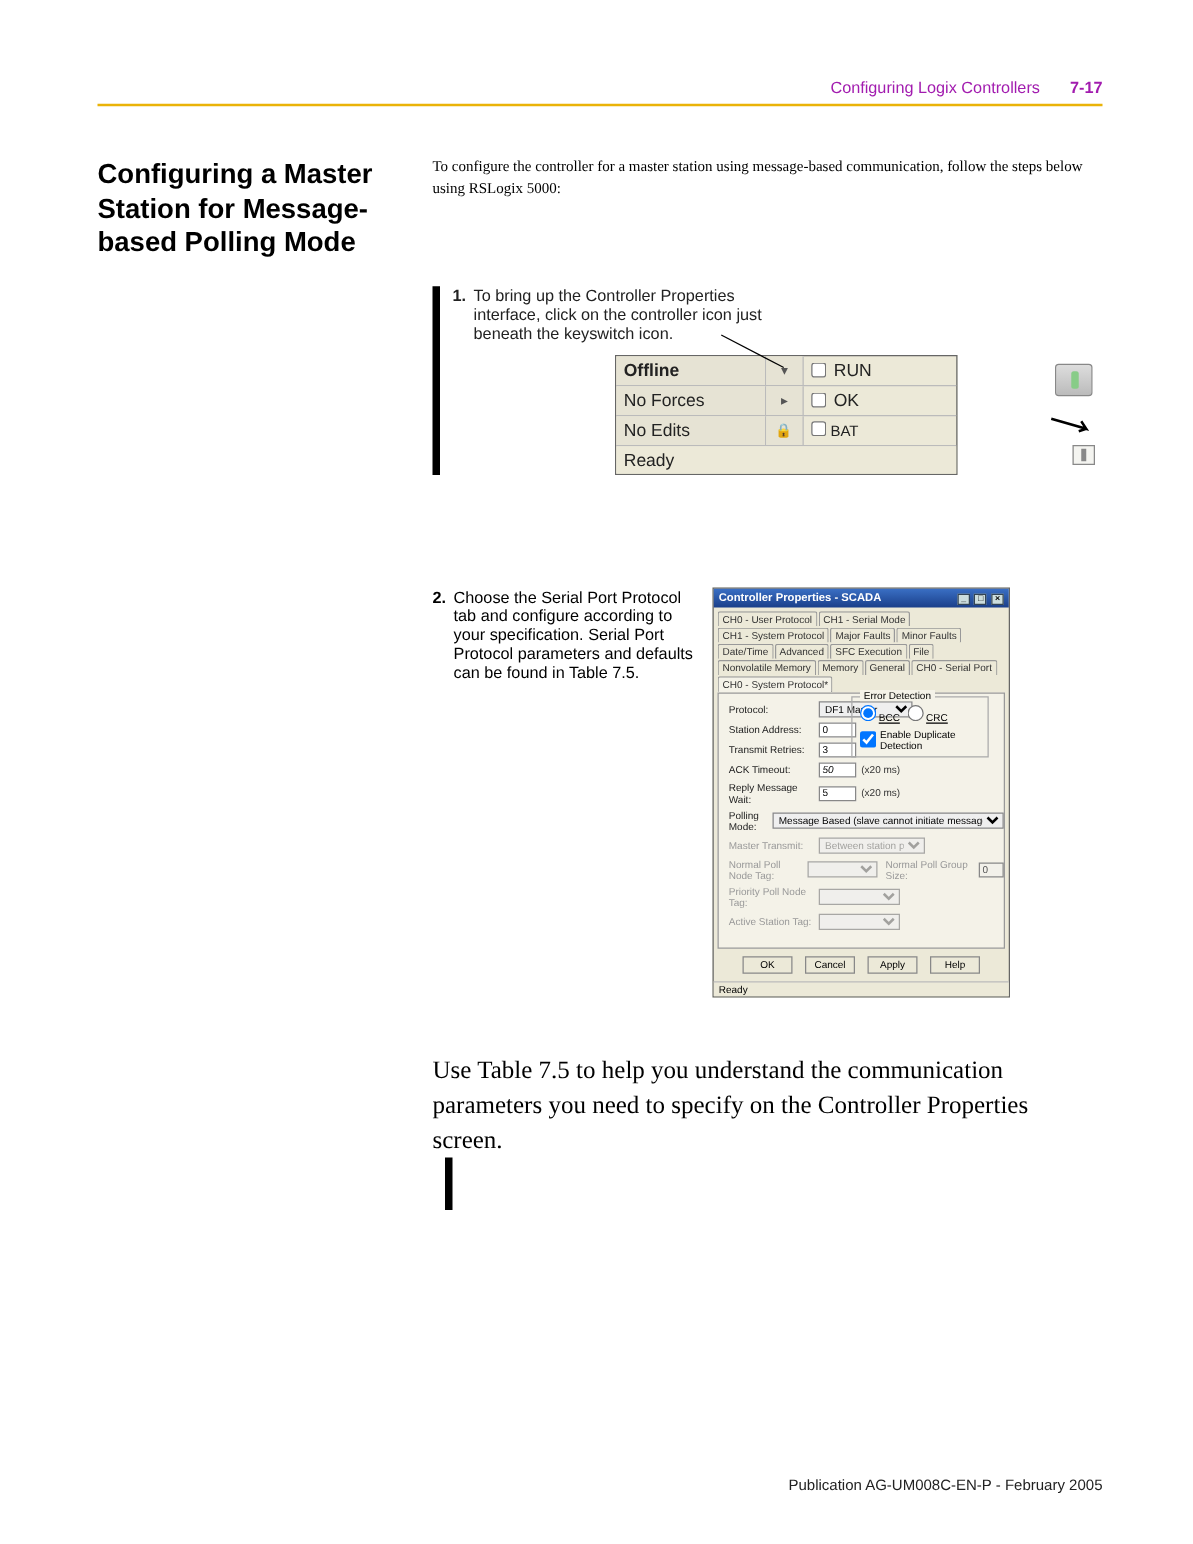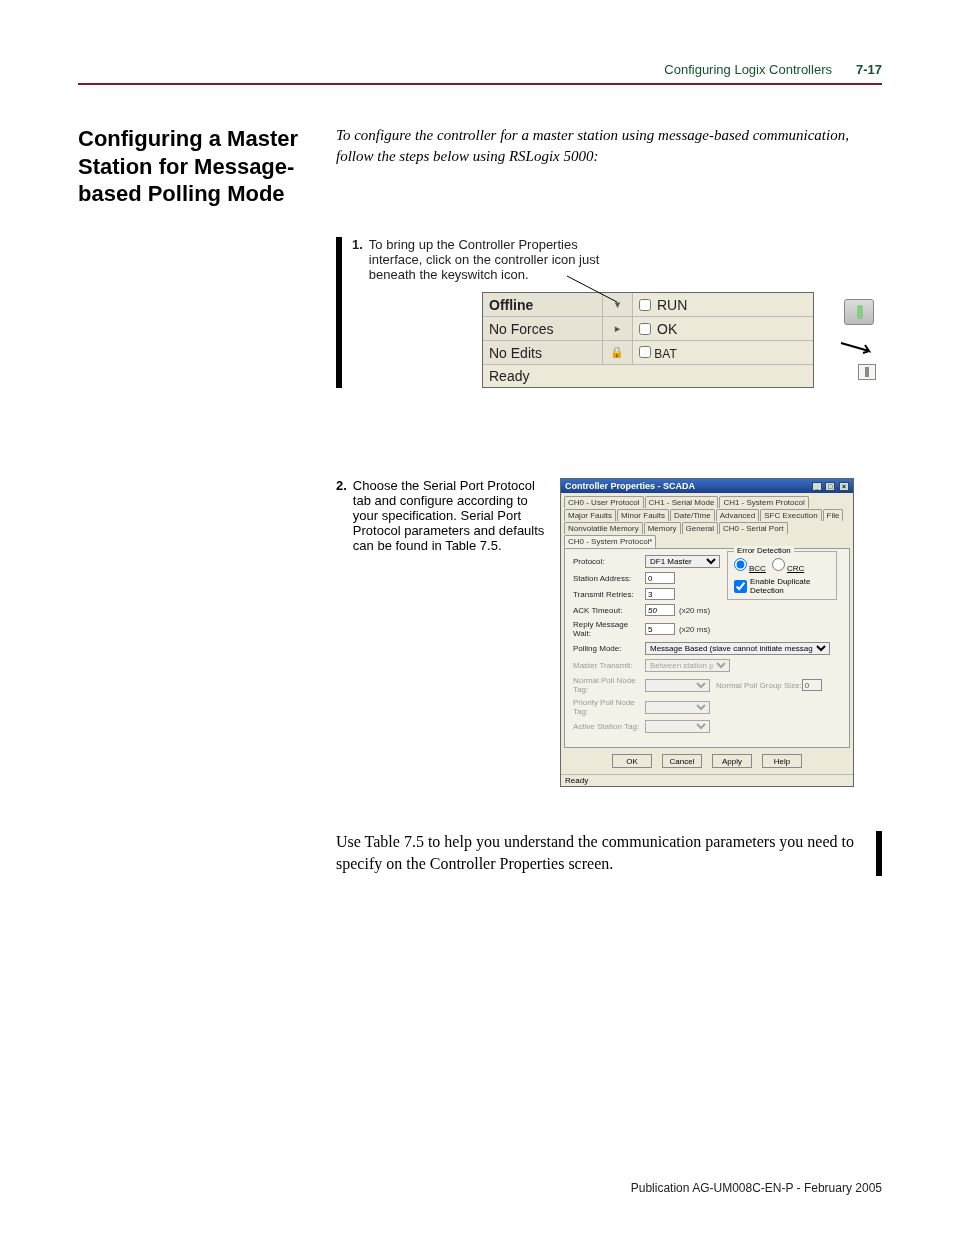--- a/index.html
+++ b/index.html
@@ -14,49 +14,48 @@
   .page {
     padding: 62px 72px 40px 78px;
     height: 100%;
     position: relative;
   }
   .header-line {
     display: flex;
     justify-content: flex-end;
     font-family: Arial, Helvetica, sans-serif;
     font-size: 13px;
-    color: #14532d;
+    color: #a21caf;
     padding-bottom: 6px;
-    border-bottom: 2px solid #7f1d1d;
+    border-bottom: 2px solid #eab308;
     margin-bottom: 40px;
   }
   .header-line .pagelabel { margin-right: 24px; }
   .header-line .pagenum { font-weight: bold; }
   .two-col {
     display: flex;
-    gap: 8px;
+    gap: 18px;
     margin-top: 36px;
   }
   .left-col {
     width: 250px;
     flex: 0 0 250px;
   }
   .right-col {
     flex: 1;
   }
   h2.section-title {
     font-family: Arial, Helvetica, sans-serif;
     font-weight: bold;
     font-size: 22px;
     line-height: 1.25;
   }
   .intro-para {
-    font-size: 15px;
+    font-size: 12px;
     line-height: 1.4;
-    font-style: italic;
   }
   .step-block {
     margin-top: 70px;
     font-family: Arial, Helvetica, sans-serif;
     font-size: 13px;
     color: #222;
   }
   .step-row {
     display: flex;
     align-items: flex-start;
@@ -79,21 +78,21 @@
     margin-left: 10px;
     align-self: stretch;
     min-height: 42px;
   }
   
   .shot1-wrap {
     margin-left: 30px;
     position: relative;
   }
   .shot1 {
-    width: 332px;
+    width: 274px;
     border: 1px solid #666;
     font-family: Arial, Helvetica, sans-serif;
     font-size: 14px;
     background: #ece9d8;
   }
   .shot1 .row {
     display: flex;
     align-items: center;
     height: 24px;
     border-bottom: 1px solid #bbb;
@@ -178,21 +177,21 @@
     gap: 14px;
     font-family: Arial, Helvetica, sans-serif;
     font-size: 13px;
   }
   .step2-text {
     width: 210px;
     display:flex; gap:6px;
   }
   .step2-text .num { font-weight:bold; }
   .dialog {
-    width: 294px;
+    width: 238px;
     background: #ece9d8;
     border: 1px solid #666;
     font-size: 9px;
     font-family: Tahoma, Arial, sans-serif;
     color:#000;
   }
   .dialog .titlebar {
     background: linear-gradient(#3a6fc4,#1a3f8a);
     color:#fff;
     font-size: 9px;
@@ -252,22 +251,22 @@
   }
   .dialog .btnrow button{
     font-size:8px; width:40px; height:14px;
     background:#ece9d8; border:1px solid #888;
   }
   .dialog .status {
     background:#ece9d8; font-size:8px; padding:1px 4px; border-top:1px solid #bbb;
   }
   .footpara {
     margin-top: 44px;
-    font-size:16px; line-height:1.4;
-    display:flex; align-items:stretch;
+    font-size:20px; line-height:1.4;
+    display:flex; align-items:stretch;flex-direction:column;
   }
   .publication {
     position:absolute; bottom: 40px; right: 72px;
     font-family: Arial, Helvetica, sans-serif; font-size: 12px; color:#222;
   }
 </style>
 </head>
 <body>
 
 <div class="page">

